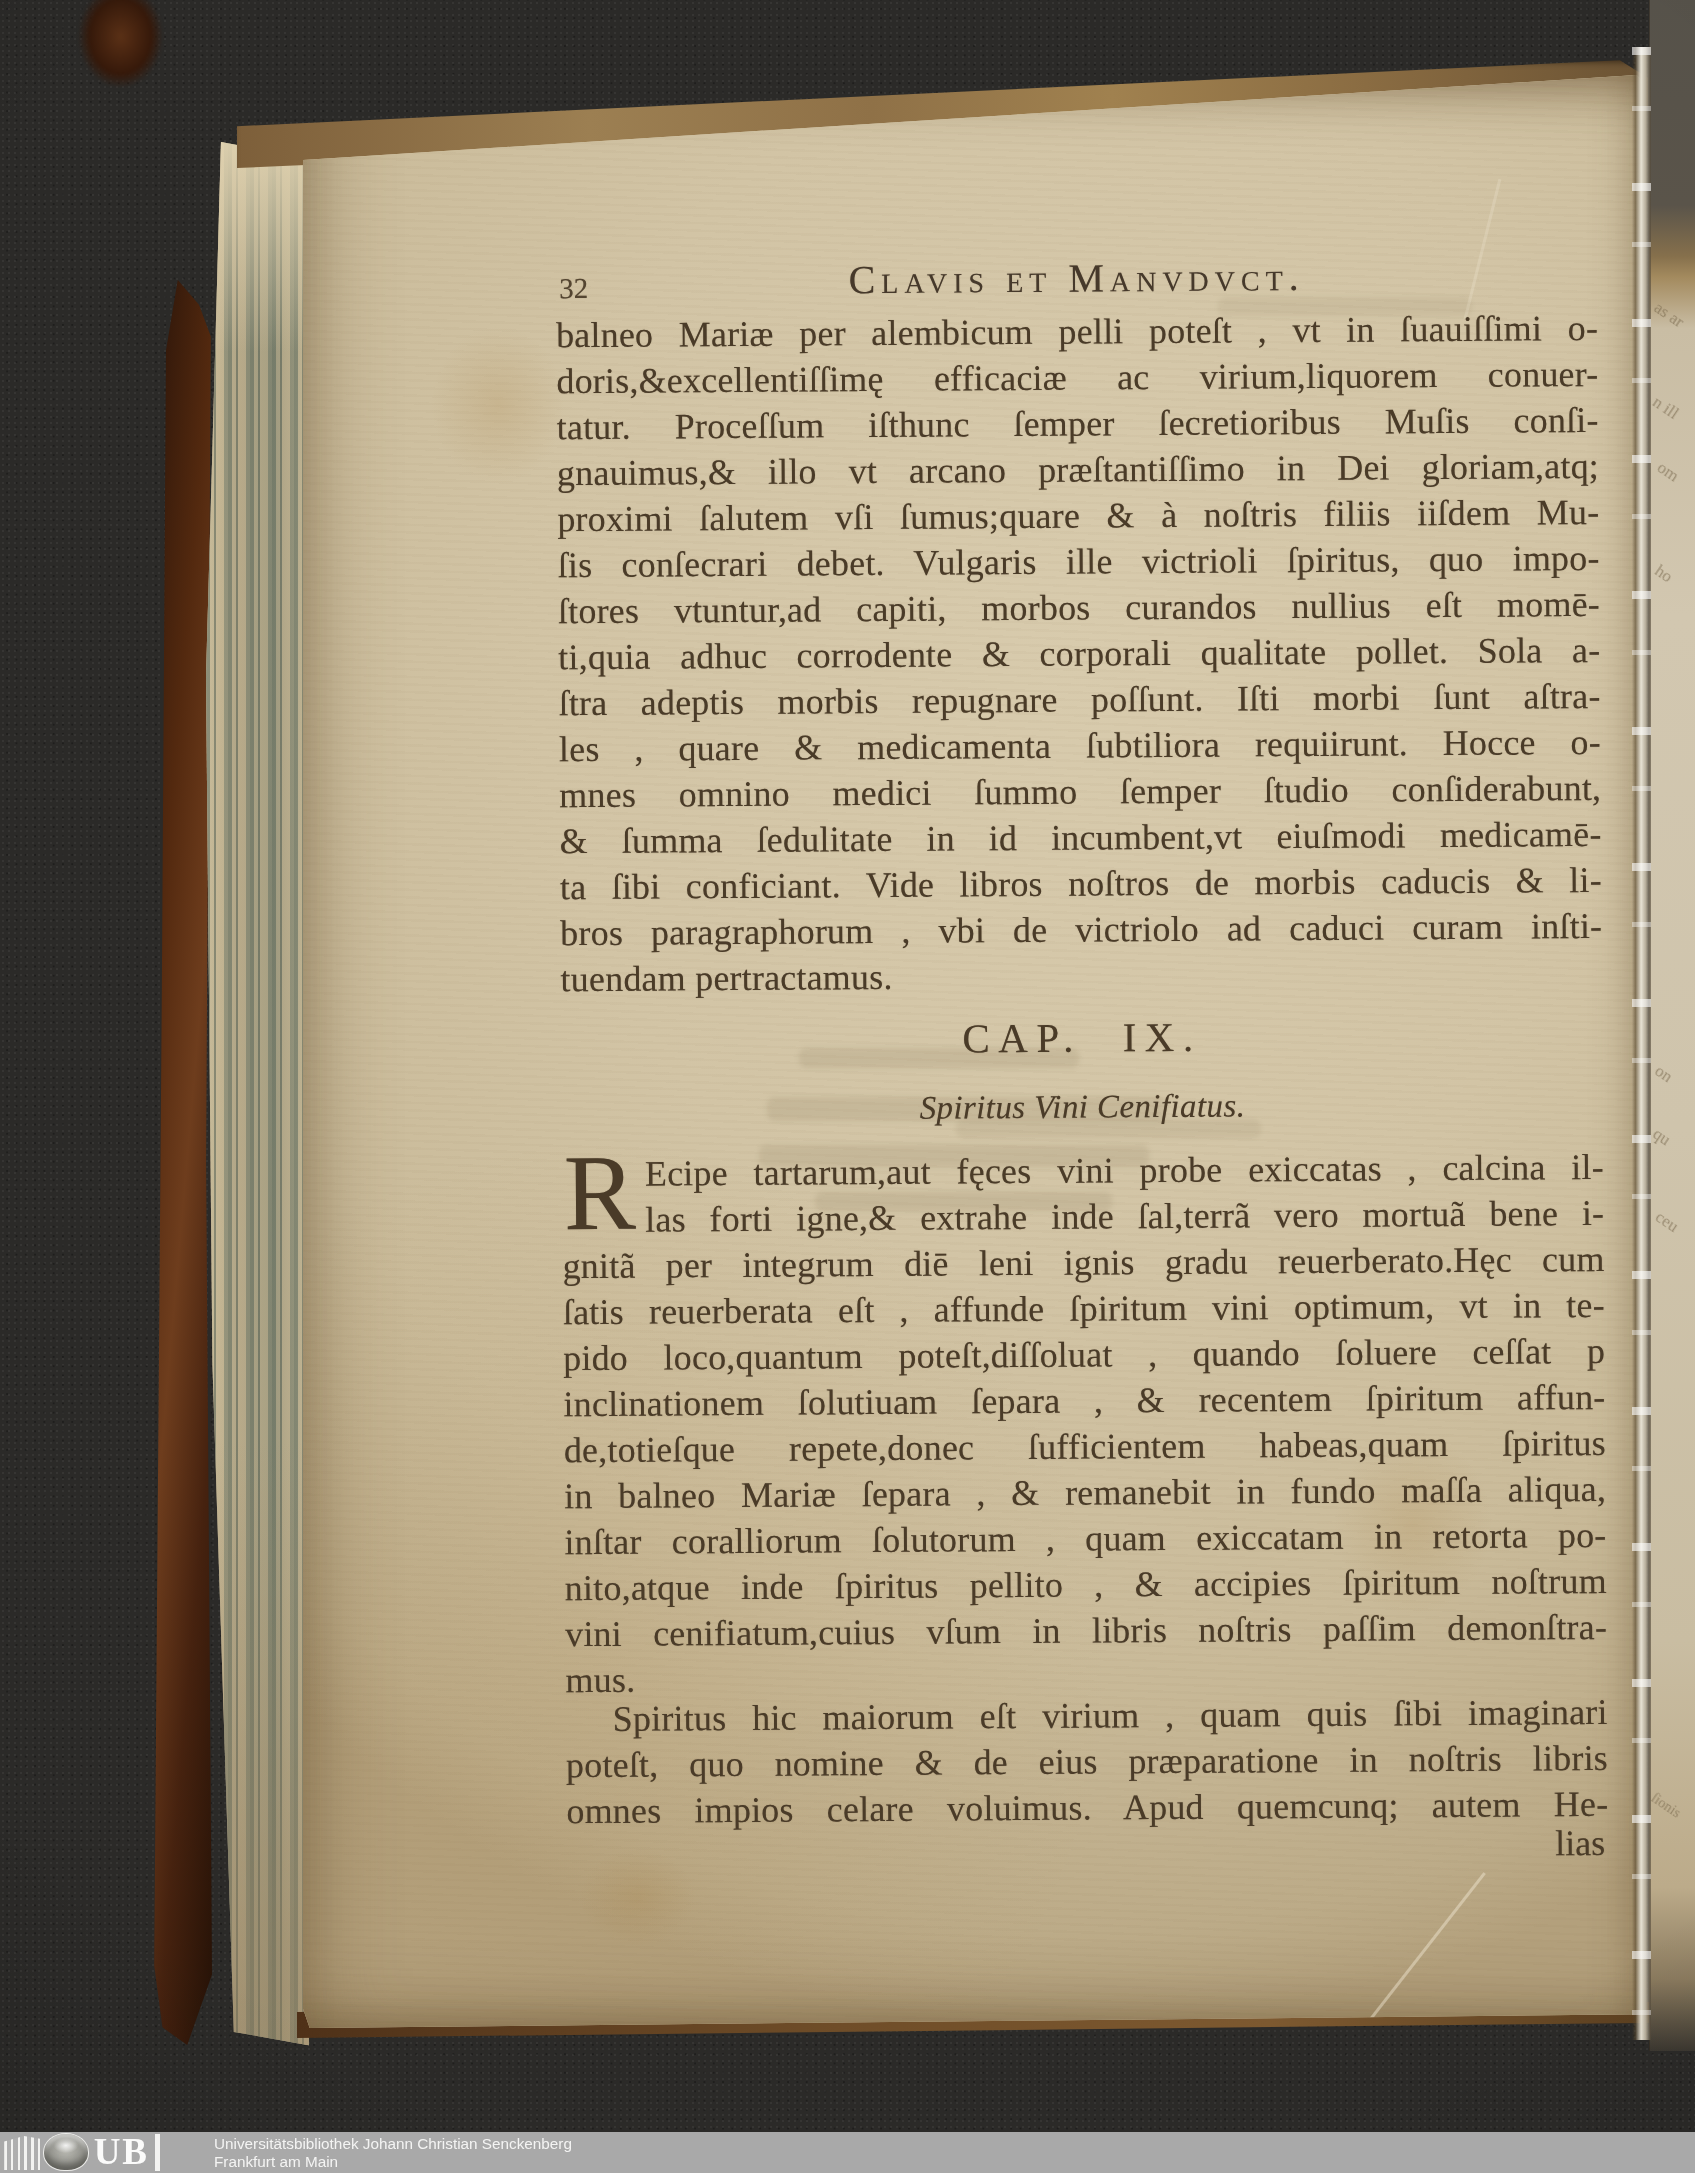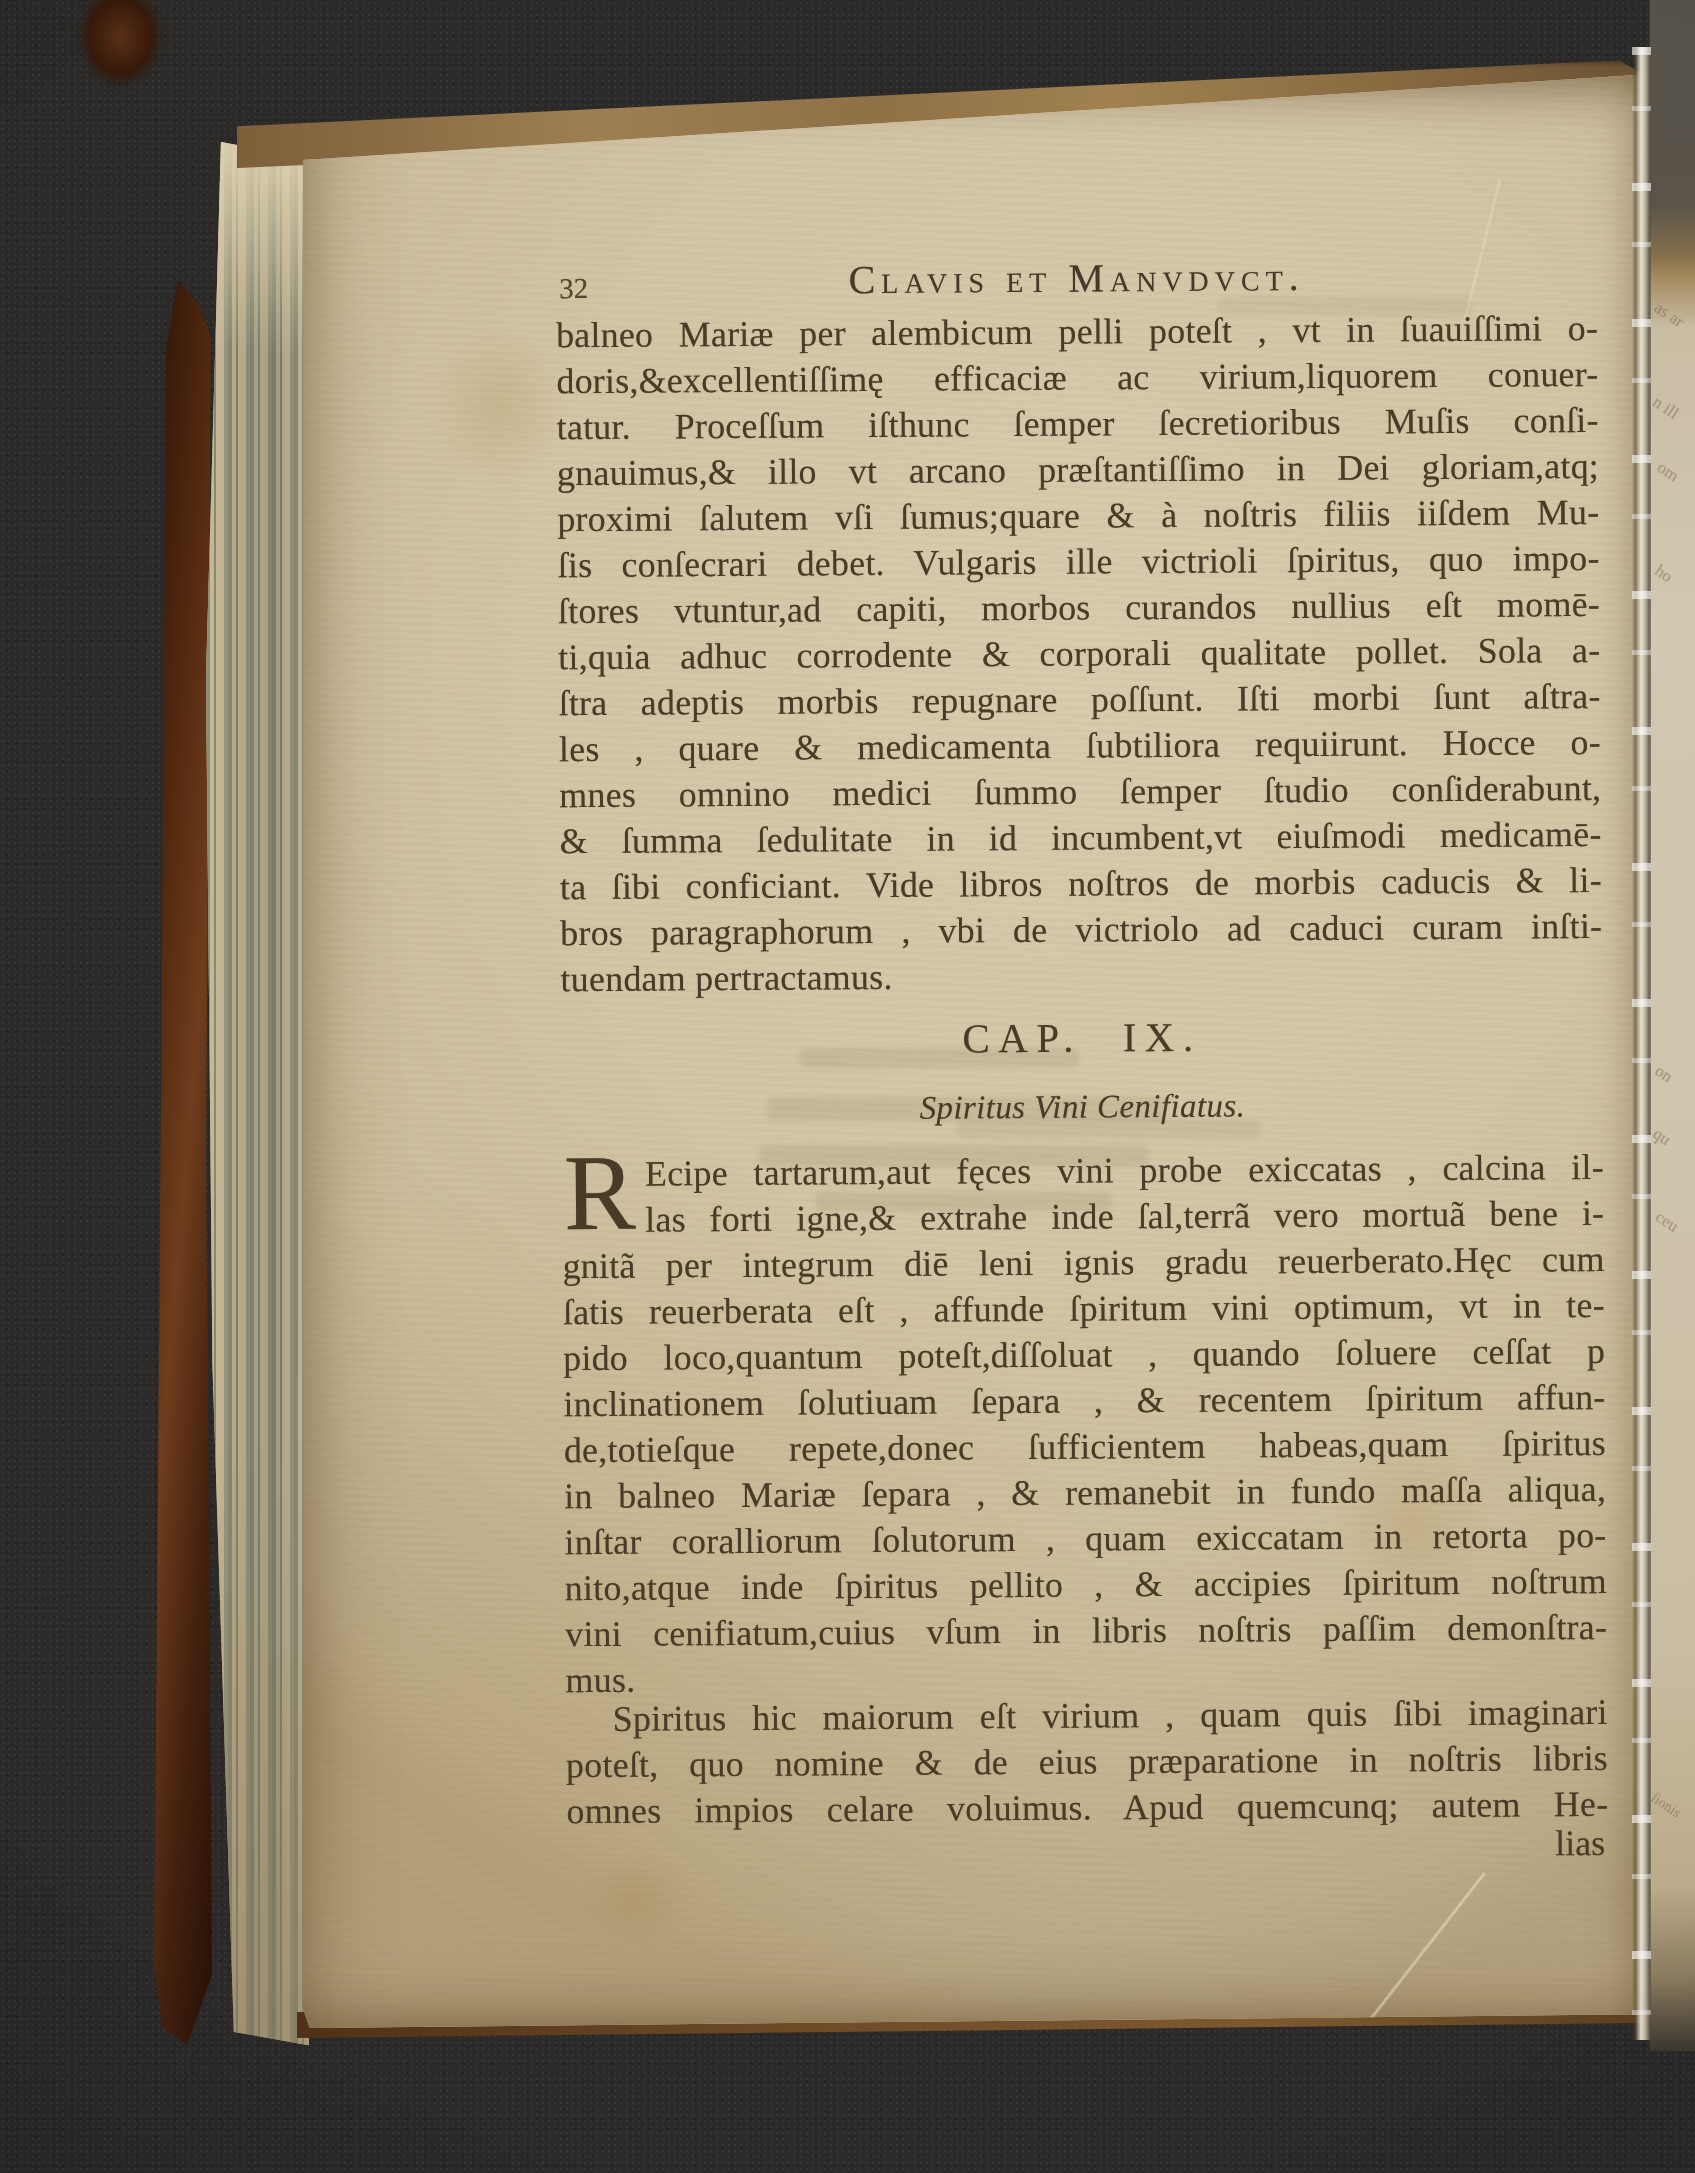--- a/index.html
+++ b/index.html
@@ -192,15 +192,27 @@
       <div class="p3">
         <div class="line">Spiritus hic maiorum eſt virium , quam quis ſibi imaginari</div>
         <div class="line">poteſt, quo nomine &amp; de eius præparatione in noſtris libris</div>
         <div class="line">omnes impios celare voluimus. Apud quemcunq; autem He-</div>
       </div>
 
       <div class="catchword">lias</div>
     </div>
   </div>
 
+  <div class="footer">
+    <div class="ub-logo">
+      <div class="logo-stripes"></div>
+      <div class="logo-portrait"></div>
+      <div class="logo-ub">UB</div>
+      <div class="logo-rule"></div>
+    </div>
+    <div class="lib-text">
+      <div>Universitätsbibliothek Johann Christian Senckenberg</div>
+      <div>Frankfurt am Main</div>
+    </div>
+  </div>
 
 </div>
 
 
 </body></html>

